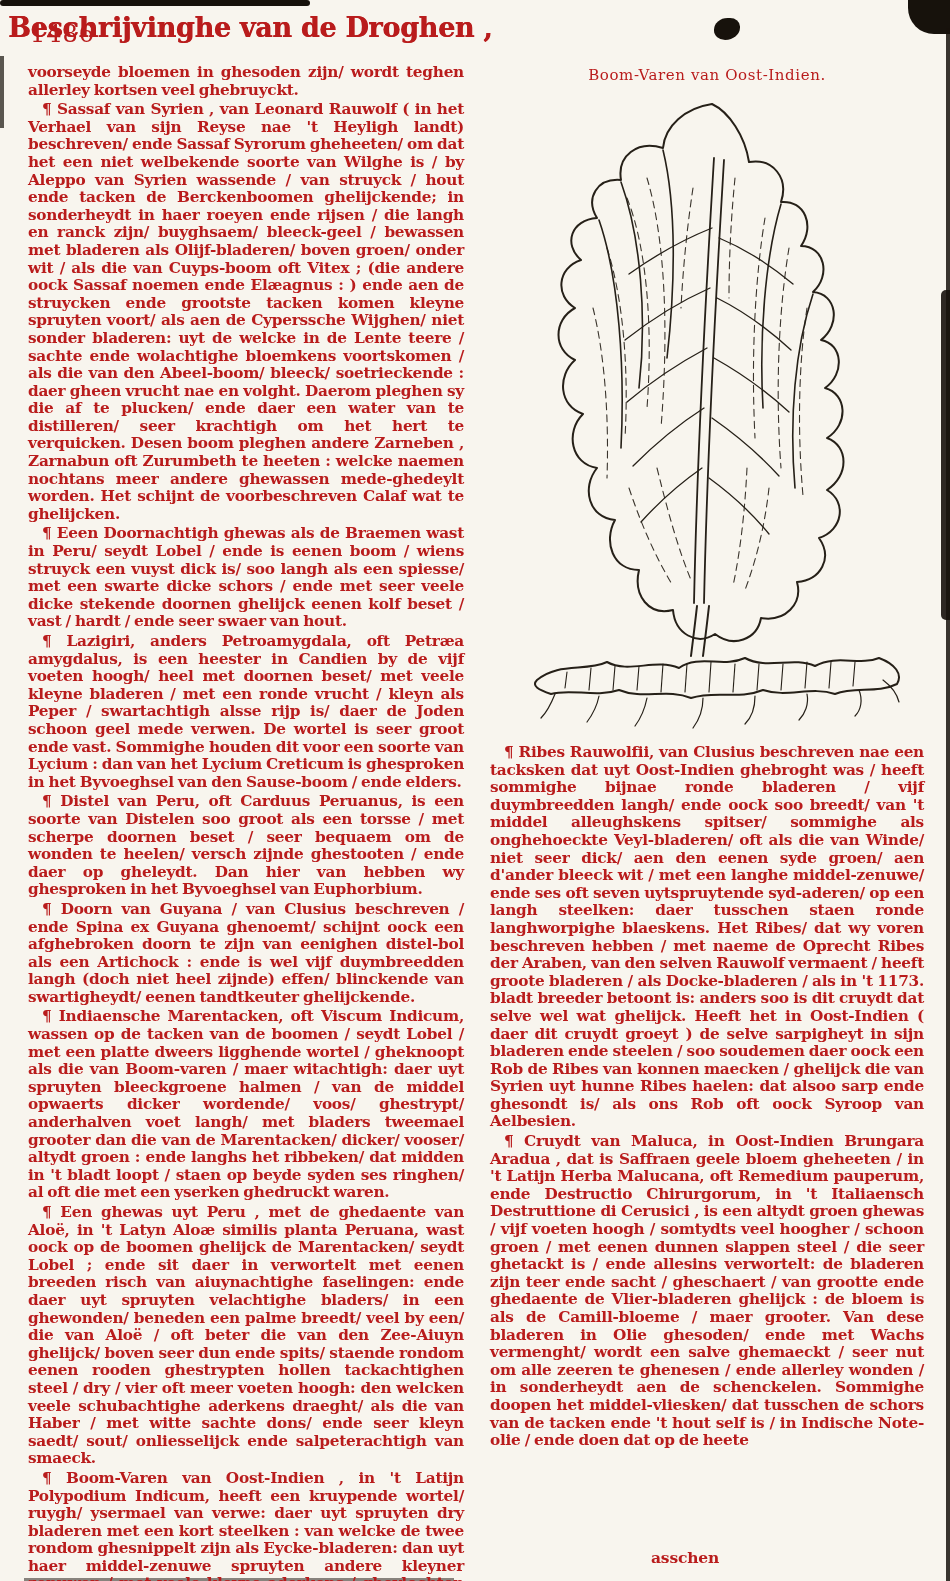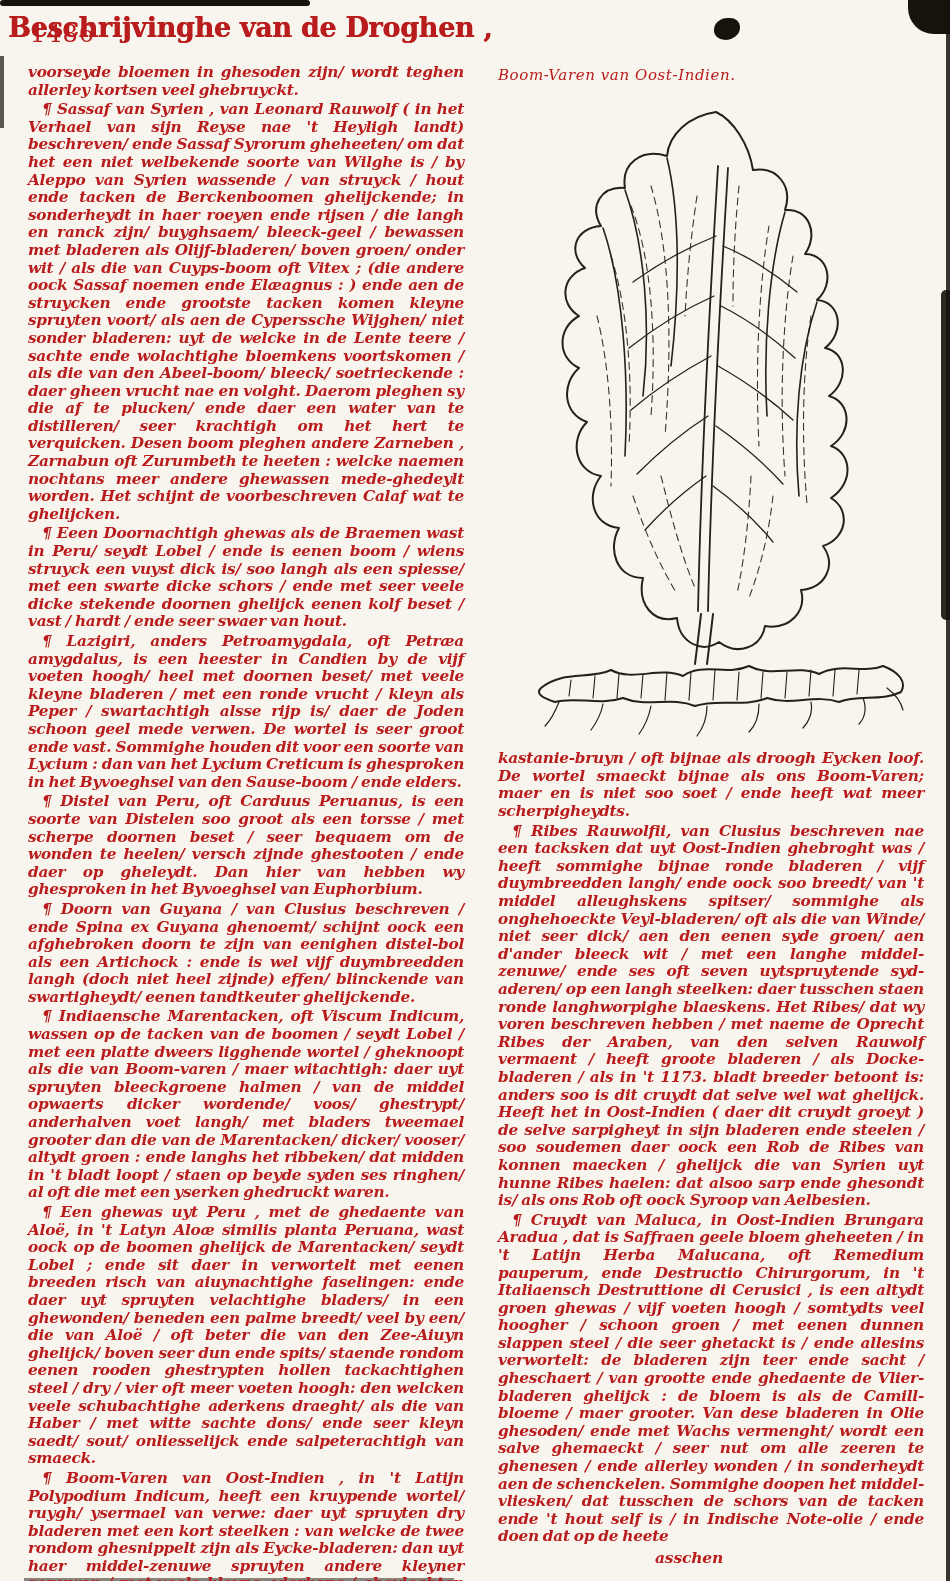--- a/index.html
+++ b/index.html
@@ -23,35 +23,35 @@
     font-size:24px; letter-spacing:1px;
   }
   .running-title {
     position:absolute; top:12px; left:8px; right:0;
     text-align:left; font-size:27px; font-weight:700;
     letter-spacing:-0.3px; text-shadow:0.5px 0 currentColor;
   }
 
   .columns {
     position:absolute; top:64px; left:28px; right:26px; bottom:14px;
-    display:flex; gap:34px;font-style:italic;
+    display:flex; gap:26px;
   }
   .col-left { width:436px; }
   .col-right { flex:1; display:flex; flex-direction:column; }
 
   p.body-par {
     margin:0 0 2px 0;
     font-size:15.3px; line-height:17.6px; font-weight:700;
     text-align:justify; letter-spacing:-0.25px; word-spacing:-1px;
   }
   p.indent { text-indent:14px; }
 
   .fig-caption {
-    font-weight:400; font-size:15px;
-    letter-spacing:0.6px; margin:2px 0 12px 0;
+    text-align:center; font-weight:400; font-size:15px;
+    letter-spacing:0.6px; margin:2px 0 4px 0;
   }
   .figure { height:656px; display:flex; justify-content:center; align-items:flex-start; }
 
   .catchword {
     margin-top:auto; text-align:center; padding-right:44px;
     font-weight:700; font-size:15.5px; letter-spacing:-0.2px;
   }
 </style>
 </head>
 <body>
@@ -159,21 +159,20 @@
               <path d="M196,610 C196,622 192,632 186,640"></path>
               <path d="M248,608 C248,620 244,630 238,636"></path>
               <path d="M300,606 C302,616 298,626 292,632"></path>
               <path d="M352,602 C356,612 354,622 348,628"></path>
               <path d="M376,592 C384,598 390,606 392,614"></path>
             </g>
           </g>
         </svg>
       </div>
 
-      <p class="body-par">kastanie-bruyn / oft bijnae als droogh Eycken loof. De wortel smaeckt bijnae als ons Boom-Varen; maer en is niet soo soet / ende heeft wat meer scherpigheydts.</p>
       <p class="body-par indent">¶ Ribes Rauwolfii, van Clusius beschreven nae een tacksken dat uyt Oost-Indien ghebroght was / heeft sommighe bijnae ronde bladeren / vijf duymbreedden langh/ ende oock soo breedt/ van 't middel alleughskens spitser/ sommighe als onghehoeckte Veyl-bladeren/ oft als die van Winde/ niet seer dick/ aen den eenen syde groen/ aen d'ander bleeck wit / met een langhe middel-zenuwe/ ende ses oft seven uytspruytende syd-aderen/ op een langh steelken: daer tusschen staen ronde langhworpighe blaeskens. Het Ribes/ dat wy voren beschreven hebben / met naeme de Oprecht Ribes der Araben, van den selven Rauwolf vermaent / heeft groote bladeren / als Docke-bladeren / als in 't 1173. bladt breeder betoont is: anders soo is dit cruydt dat selve wel wat ghelijck. Heeft het in Oost-Indien ( daer dit cruydt groeyt ) de selve sarpigheyt in sijn bladeren ende steelen / soo soudemen daer oock een Rob de Ribes van konnen maecken / ghelijck die van Syrien uyt hunne Ribes haelen: dat alsoo sarp ende ghesondt is/ als ons Rob oft oock Syroop van Aelbesien.</p>
       <p class="body-par indent">¶ Cruydt van Maluca, in Oost-Indien Brungara Aradua , dat is Saffraen geele bloem gheheeten / in 't Latijn Herba Malucana, oft Remedium pauperum, ende Destructio Chirurgorum, in 't Italiaensch Destruttione di Cerusici , is een altydt groen ghewas / vijf voeten hoogh / somtydts veel hoogher / schoon groen / met eenen dunnen slappen steel / die seer ghetackt is / ende allesins verwortelt: de bladeren zijn teer ende sacht / gheschaert / van grootte ende ghedaente de Vlier-bladeren ghelijck : de bloem is als de Camill-bloeme / maer grooter. Van dese bladeren in Olie ghesoden/ ende met Wachs vermenght/ wordt een salve ghemaeckt / seer nut om alle zeeren te ghenesen / ende allerley wonden / in sonderheydt aen de schenckelen. Sommighe doopen het middel-vliesken/ dat tusschen de schors van de tacken ende 't hout self is / in Indische Note-olie / ende doen dat op de heete</p>
 
       <div class="catchword">asschen</div>
     </div>
 
   </div>
 </div>
 
 </body></html>

